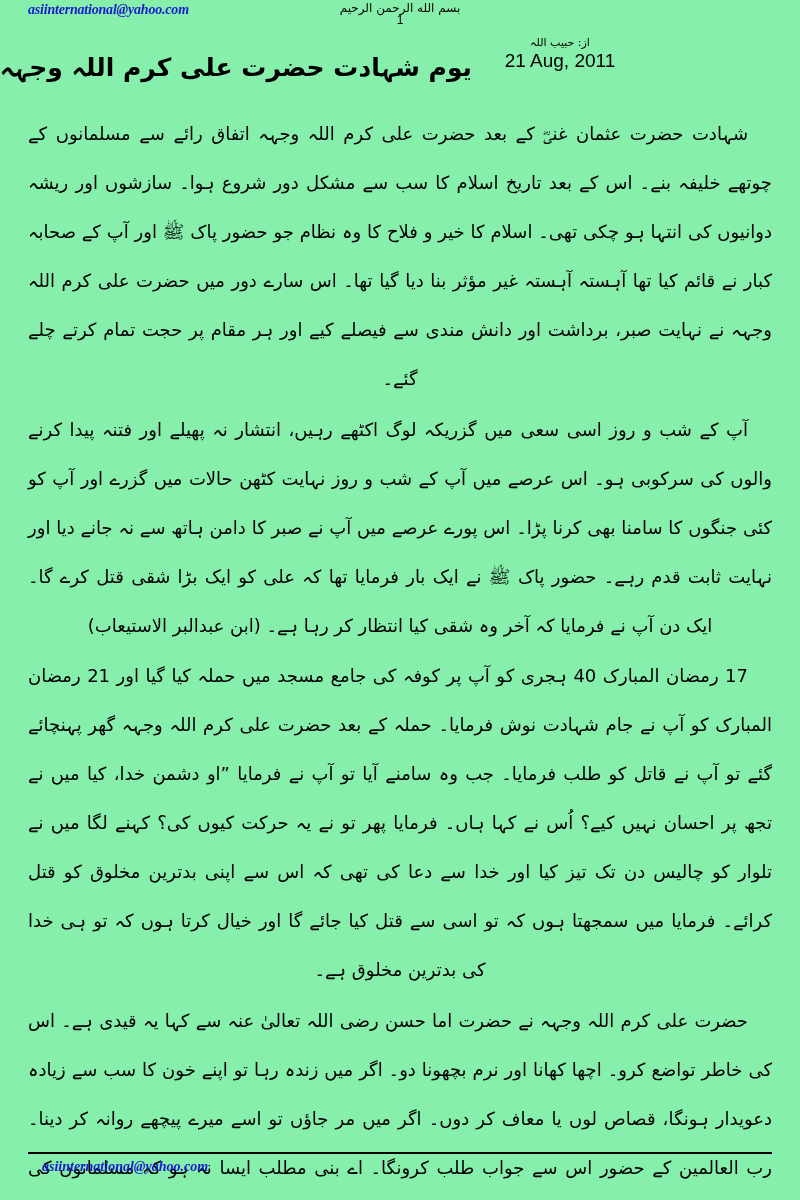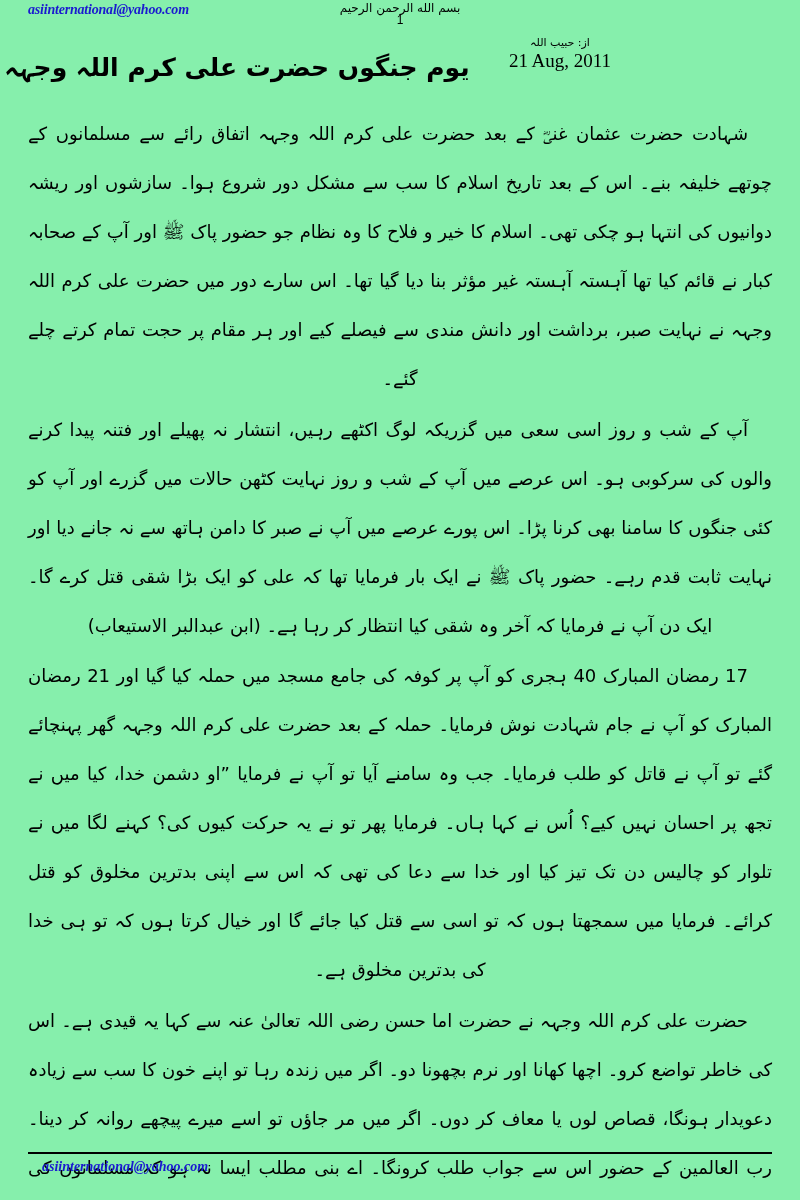--- a/index.html
+++ b/index.html
@@ -82,21 +82,21 @@
     display: block;
     font-family: "DejaVu Sans", "Liberation Sans", sans-serif;
     font-size: 11px;
     color: #000;
     line-height: 1.2;
     white-space: nowrap;
   }
   .byline-date {
     display: block;
     direction: ltr;
-    font-family: Liberation Serif, serif;
+    font-family: Liberation Sans, sans-serif;
     font-size: 19px;
     color: #000;
     line-height: 1.25;
     white-space: nowrap;
   }
   .doc-title {
     position: absolute;
     right: 180px;
     top: 16px;
     width: 470px;
@@ -186,21 +186,21 @@
       <span class="bismillah">بسم الله الرحمن الرحيم</span>
       <span class="page-number">1</span>
     </div>
   </div>
 
   <div class="title-block">
     <div class="byline-box">
       <span class="byline-author">از: حبیب اللہ</span>
       <span class="byline-date">21 Aug, 2011</span>
     </div>
-    <div class="doc-title">یوم جنگوں حضرت علی کرم اللہ وجہہ</div>
+    <div class="doc-title">یوم شہادت حضرت علی کرم اللہ وجہہ</div>
   </div>
 
   <div class="body-text">
     <p class="para">شہادت حضرت عثمان غنیؓ کے بعد حضرت علی کرم اللہ وجہہ اتفاق رائے سے مسلمانوں کے چوتھے خلیفہ بنے۔ اس کے بعد تاریخ اسلام کا سب سے مشکل دور شروع ہوا۔ سازشوں اور ریشہ دوانیوں کی انتہا ہو چکی تھی۔ اسلام کا خیر و فلاح کا وہ نظام جو حضور پاک ﷺ اور آپ کے صحابہ کبار نے قائم کیا تھا آہستہ آہستہ غیر مؤثر بنا دیا گیا تھا۔ اس سارے دور میں حضرت علی کرم اللہ وجہہ نے نہایت صبر، برداشت اور دانش مندی سے فیصلے کیے اور ہر مقام پر حجت تمام کرتے چلے گئے۔</p>
     <p class="para">آپ کے شب و روز اسی سعی میں گزریکہ لوگ اکٹھے رہیں، انتشار نہ پھیلے اور فتنہ پیدا کرنے والوں کی سرکوبی ہو۔ اس عرصے میں آپ کے شب و روز نہایت کٹھن حالات میں گزرے اور آپ کو کئی جنگوں کا سامنا بھی کرنا پڑا۔ اس پورے عرصے میں آپ نے صبر کا دامن ہاتھ سے نہ جانے دیا اور نہایت ثابت قدم رہے۔ حضور پاک ﷺ نے ایک بار فرمایا تھا کہ علی کو ایک بڑا شقی قتل کرے گا۔ ایک دن آپ نے فرمایا کہ آخر وہ شقی کیا انتظار کر رہا ہے۔ (ابن عبدالبر الاستیعاب)</p>
     <p class="para">17 رمضان المبارک 40 ہجری کو آپ پر کوفہ کی جامع مسجد میں حملہ کیا گیا اور 21 رمضان المبارک کو آپ نے جام شہادت نوش فرمایا۔ حملہ کے بعد حضرت علی کرم اللہ وجہہ گھر پہنچائے گئے تو آپ نے قاتل کو طلب فرمایا۔ جب وہ سامنے آیا تو آپ نے فرمایا ”او دشمن خدا، کیا میں نے تجھ پر احسان نہیں کیے؟ اُس نے کہا ہاں۔ فرمایا پھر تو نے یہ حرکت کیوں کی؟ کہنے لگا میں نے تلوار کو چالیس دن تک تیز کیا اور خدا سے دعا کی تھی کہ اس سے اپنی بدترین مخلوق کو قتل کرائے۔ فرمایا میں سمجھتا ہوں کہ تو اسی سے قتل کیا جائے گا اور خیال کرتا ہوں کہ تو ہی خدا کی بدترین مخلوق ہے۔</p>
     <p class="para">حضرت علی کرم اللہ وجہہ نے حضرت اما حسن رضی اللہ تعالیٰ عنہ سے کہا یہ قیدی ہے۔ اس کی خاطر تواضع کرو۔ اچھا کھانا اور نرم بچھونا دو۔ اگر میں زندہ رہا تو اپنے خون کا سب سے زیادہ دعویدار ہونگا، قصاص لوں یا معاف کر دوں۔ اگر میں مر جاؤں تو اسے میرے پیچھے روانہ کر دینا۔ رب العالمین کے حضور اس سے جواب طلب کرونگا۔ اے بنی مطلب ایسا نہ ہو کہ مسلمانوں کی خون ریزی شروع کر دو اور کہو کہ امیر المومنین قتل ہو گئے۔ خبردار! میرے قاتل کے سوا کوئی دوسرا قتل نہ کیا جائے۔ اے حسنؑ! اگر میں اس کی ضرب سے مر جاؤں تو یہی ضرب اس کو مارنا، اس کے ناک کان کاٹ کر لاش خراب نہ کرنا کیونکہ رسول اللہ ﷺ کو فرماتے ہوئے سنا ہے کہ خبردار ناک، کان نہ کاٹو اگرچہ کاٹی کیوں نہ ہو۔ پھر حضرت علی کرم اللہ وجہہ بے ہوش ہو گئے۔ جب ہوش میں آئے تو جندب بن عبداللہ نے حاضر ہو کر کہا کہ خدانخواستہ اگر ہم نے آپ کو کھو دیا تو کیا ہم حضرت امام حسنؑ کے ہاتھ پر بیعت کریں گے۔ تو حضرت علی کرم اللہ وجہہ نے فرمایا میں تمہیں نہ اس کا حکم دیتا ہوں نہ اس سے منع کرتا ہوں۔ اپنی مصلحت تم بہتر سمجھتے</p>
   </div>
 
   <div class="footer">

